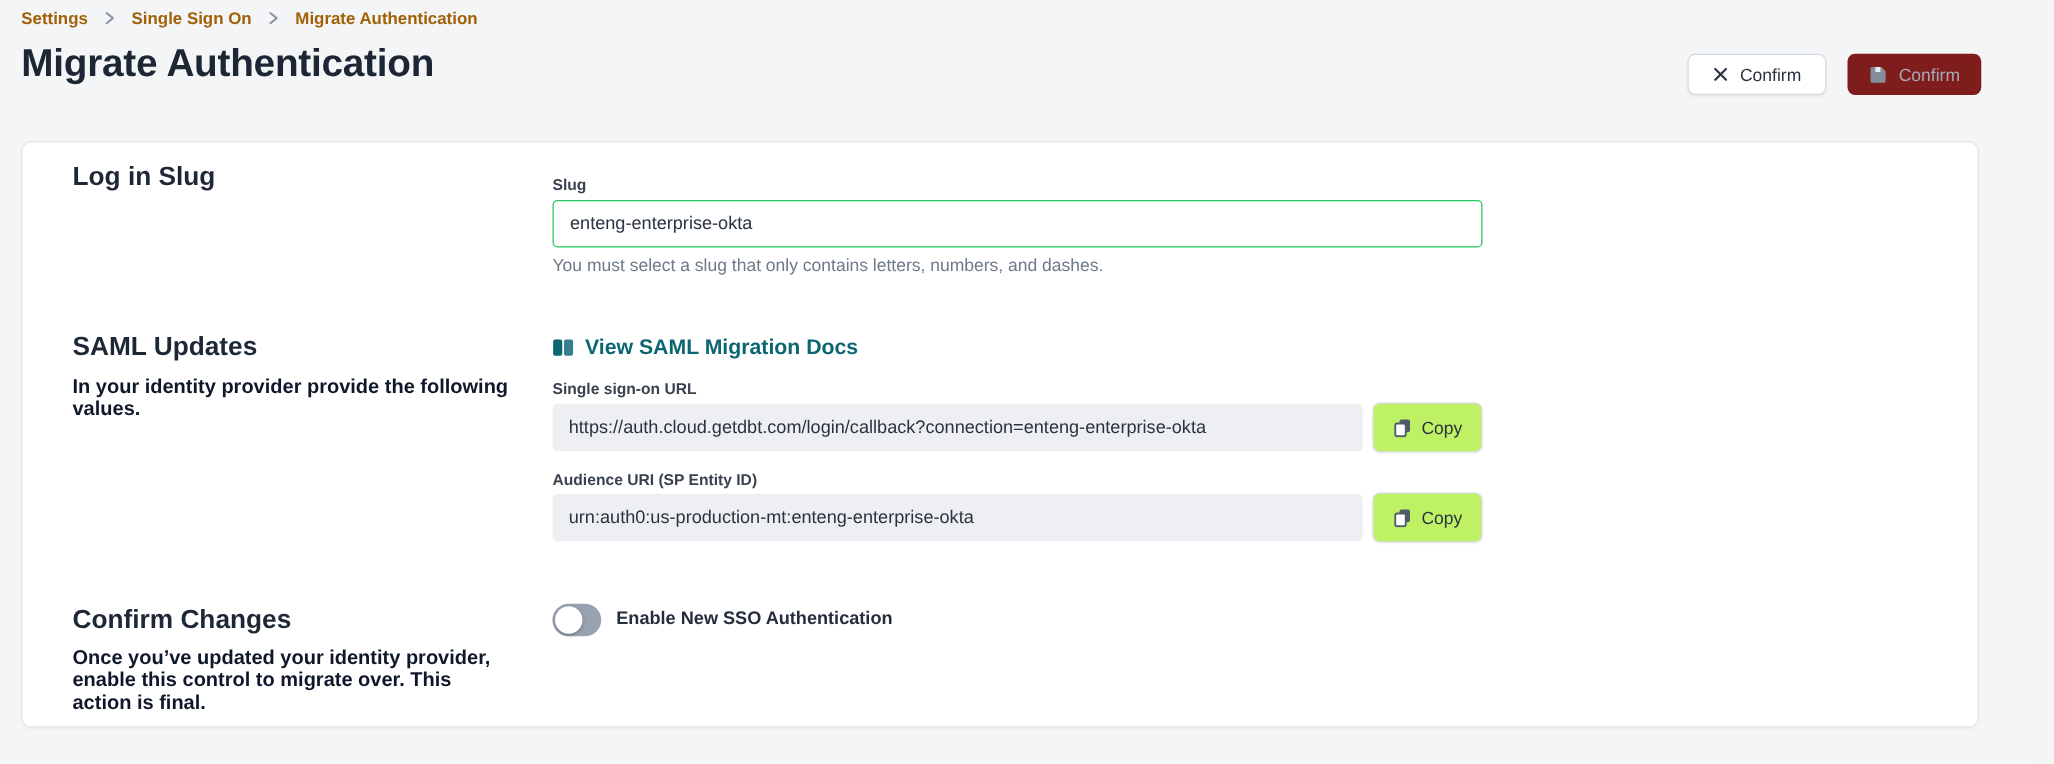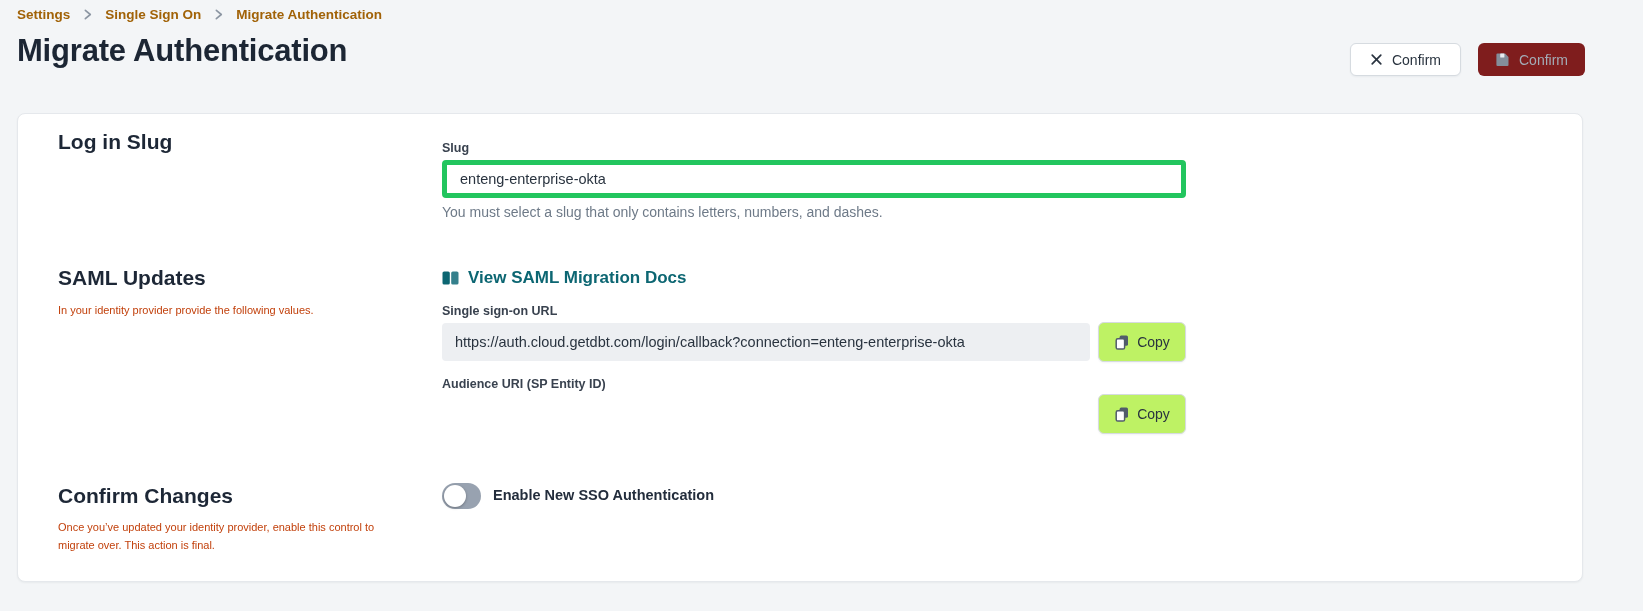--- a/index.html
+++ b/index.html
@@ -46,34 +46,34 @@
     background: #ffffff; border: 1px solid #e5e8ec; border-radius: 8px;
     box-shadow: 0 1px 2px rgba(26,32,46,0.05);
   }
   .card h2 {
     position: absolute; font-size: 21px; font-weight: 700; color: #1d2736;
   }
   .h-login { left: 40px; top: 16px; }
   .h-saml { left: 40px; top: 152px; }
   .h-confirm { left: 40px; top: 370px; }
   .section-desc {
-    position: absolute; left: 40px; font-size: 11px; color: #c2410c; line-height: 18px;
+    position: absolute; left: 40px; font-size: 16px; color: #0f172a; line-height: 18px; font-weight: bold;
   }
   .desc-saml { top: 187px; width: 390px; }
   .desc-confirm { top: 404px; width: 336px; }
   .field-label {
     position: absolute; left: 424px;
     font-size: 12.5px; font-weight: 700; color: #39424f;
   }
   .lbl-slug { top: 27px; }
   .lbl-sso { top: 190px; }
   .lbl-aud { top: 263px; }
   .text-input {
     position: absolute; left: 424px; top: 46px; width: 744px; height: 38px;
-    border: 5px solid #22c55e; border-radius: 4px; background: #ffffff;
+    border: 1px solid #22c55e; border-radius: 4px; background: #ffffff;
     padding: 0 13px; font-size: 14.5px; color: #29333f;
     font-family: "Liberation Sans", sans-serif; outline: none;
   }
   .helper {
     position: absolute; left: 424px; top: 90px;
     font-size: 14px; color: #6e7a88;
   }
   .docs-link {
     position: absolute; left: 424px; top: 154px;
     display: flex; align-items: center; gap: 9px;
@@ -183,20 +183,21 @@
       <span class="icon">
         <svg width="16" height="16" viewBox="0 0 16 16">
           <rect x="5.6" y="1.6" width="8.4" height="10.2" rx="1.6" fill="#515c6b"></rect>
           <rect x="2.2" y="4.8" width="8.4" height="10.2" rx="1.6" fill="#ffffff" stroke="#515c6b" stroke-width="1.5"></rect>
         </svg>
       </span>
       <span>Copy</span>
     </button>
 
     <label class="field-label lbl-aud">Audience URI (SP Entity ID)</label>
+    <input class="readonly-field fld-aud" type="text" readonly="" value="urn:auth0:us-production-mt:enteng-enterprise-okta" style="">
     <button class="copy-btn copy-aud">
       <span class="icon">
         <svg width="16" height="16" viewBox="0 0 16 16">
           <rect x="5.6" y="1.6" width="8.4" height="10.2" rx="1.6" fill="#515c6b"></rect>
           <rect x="2.2" y="4.8" width="8.4" height="10.2" rx="1.6" fill="#ffffff" stroke="#515c6b" stroke-width="1.5"></rect>
         </svg>
       </span>
       <span>Copy</span>
     </button>
 

